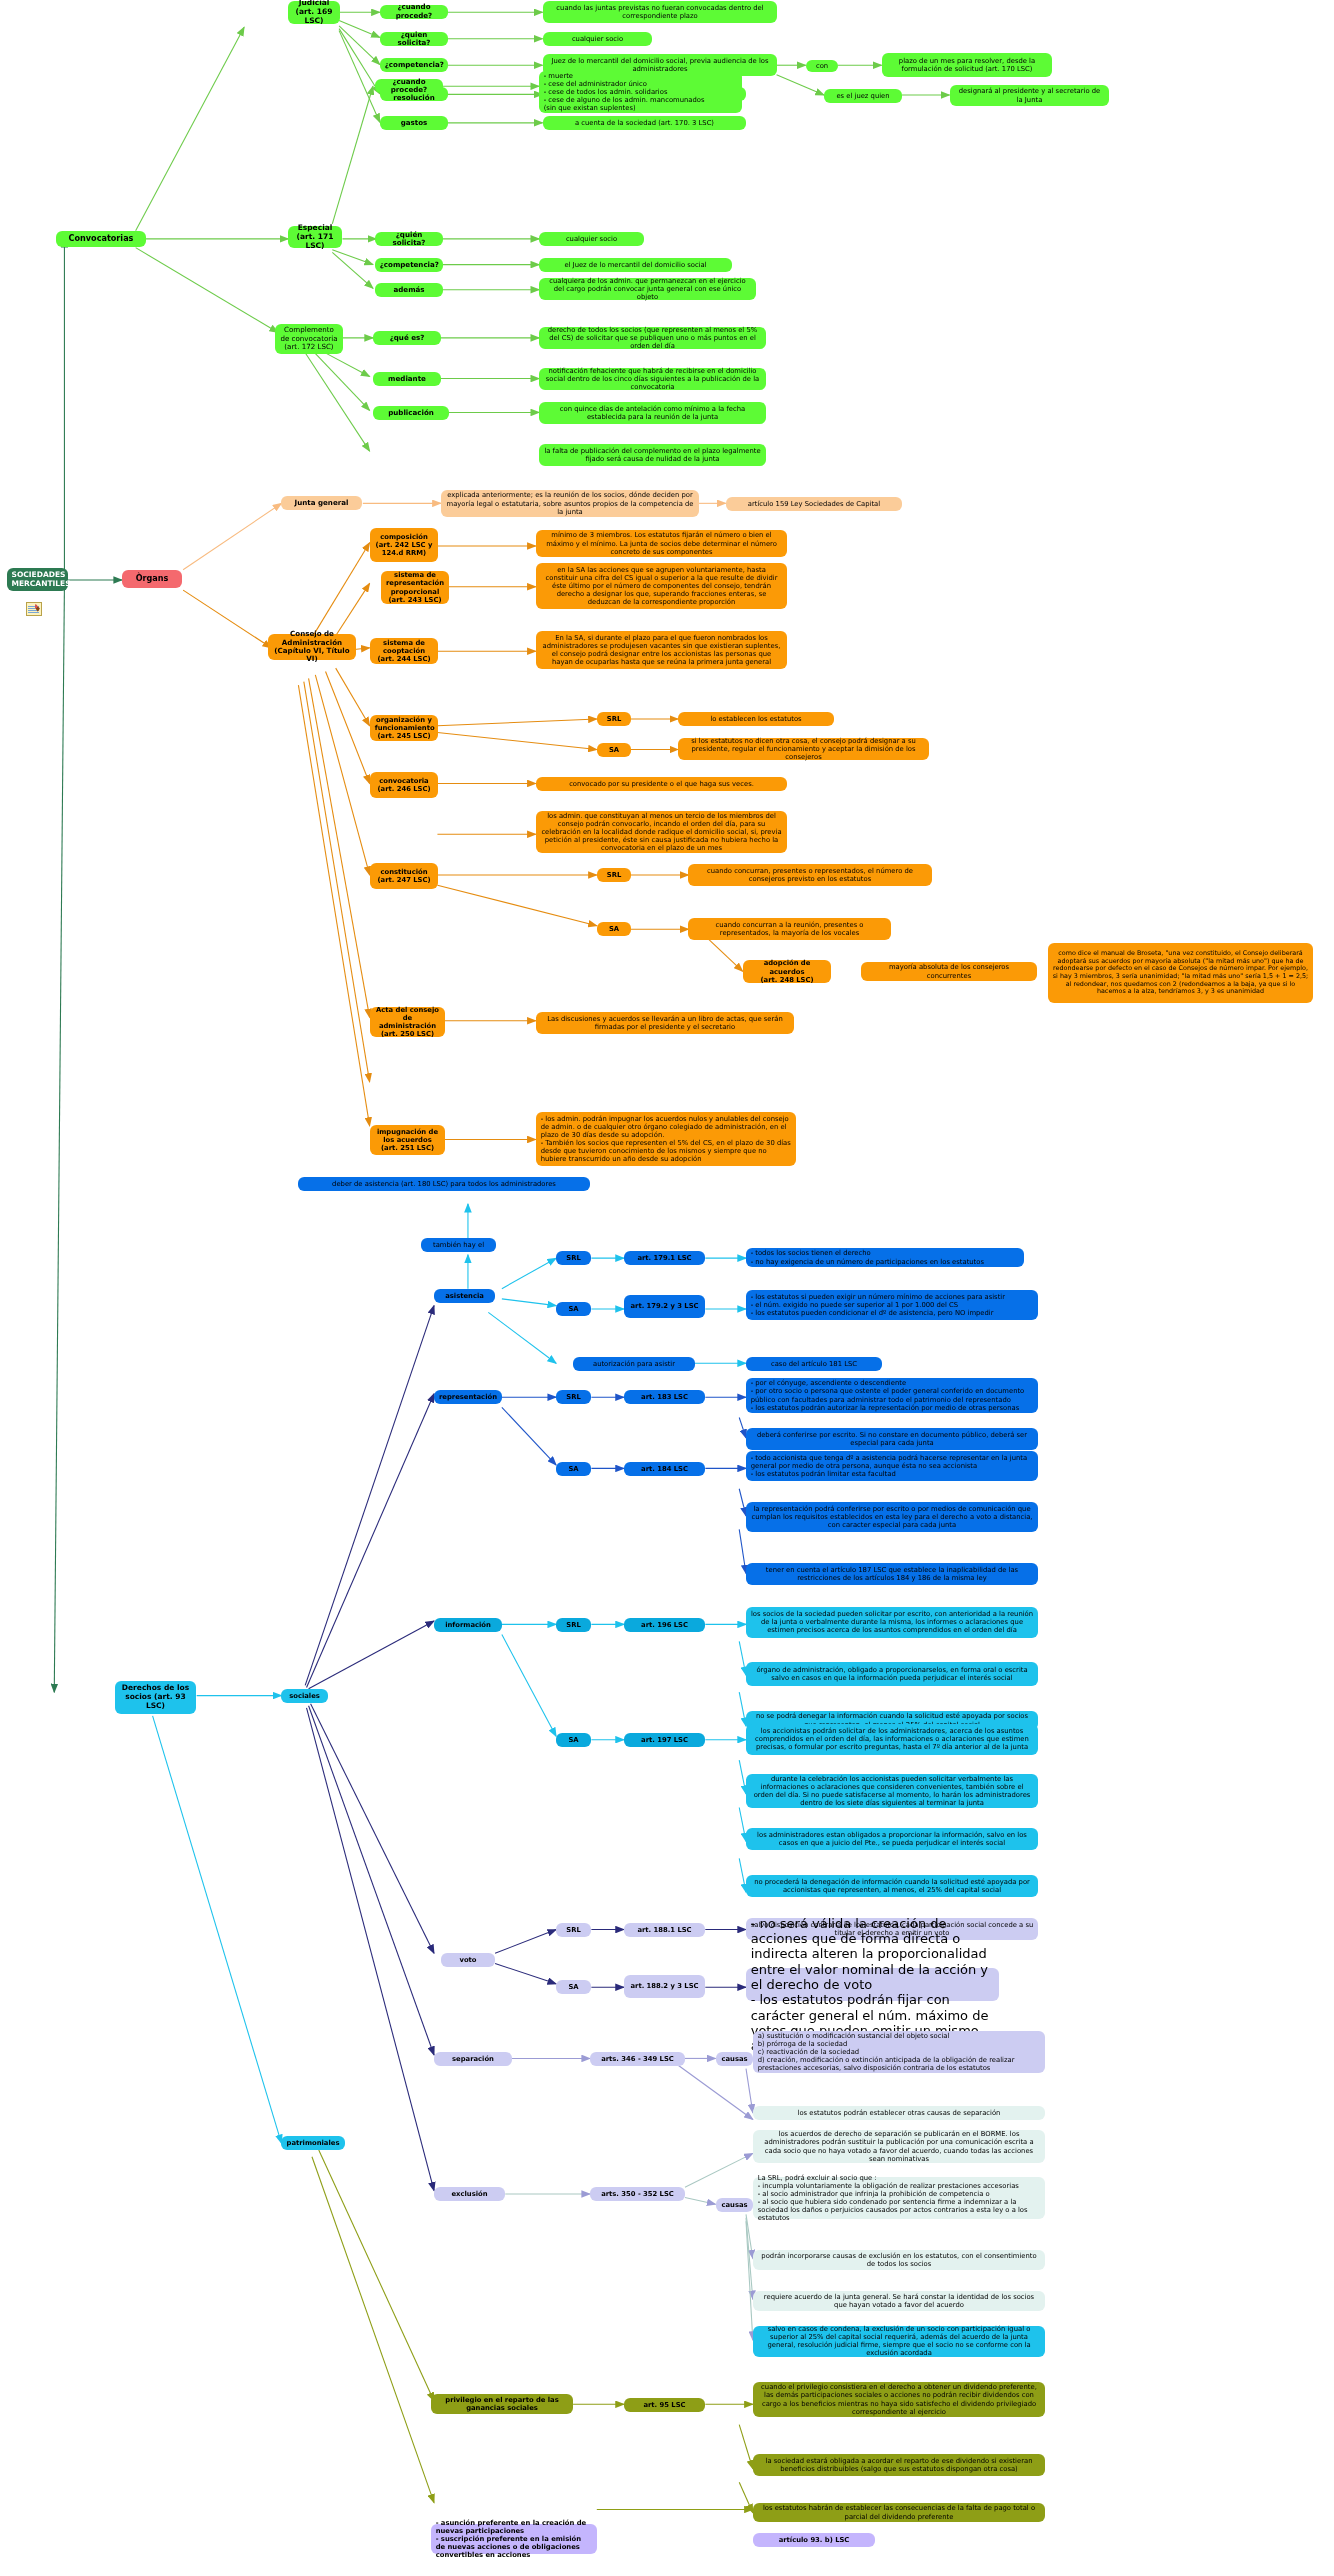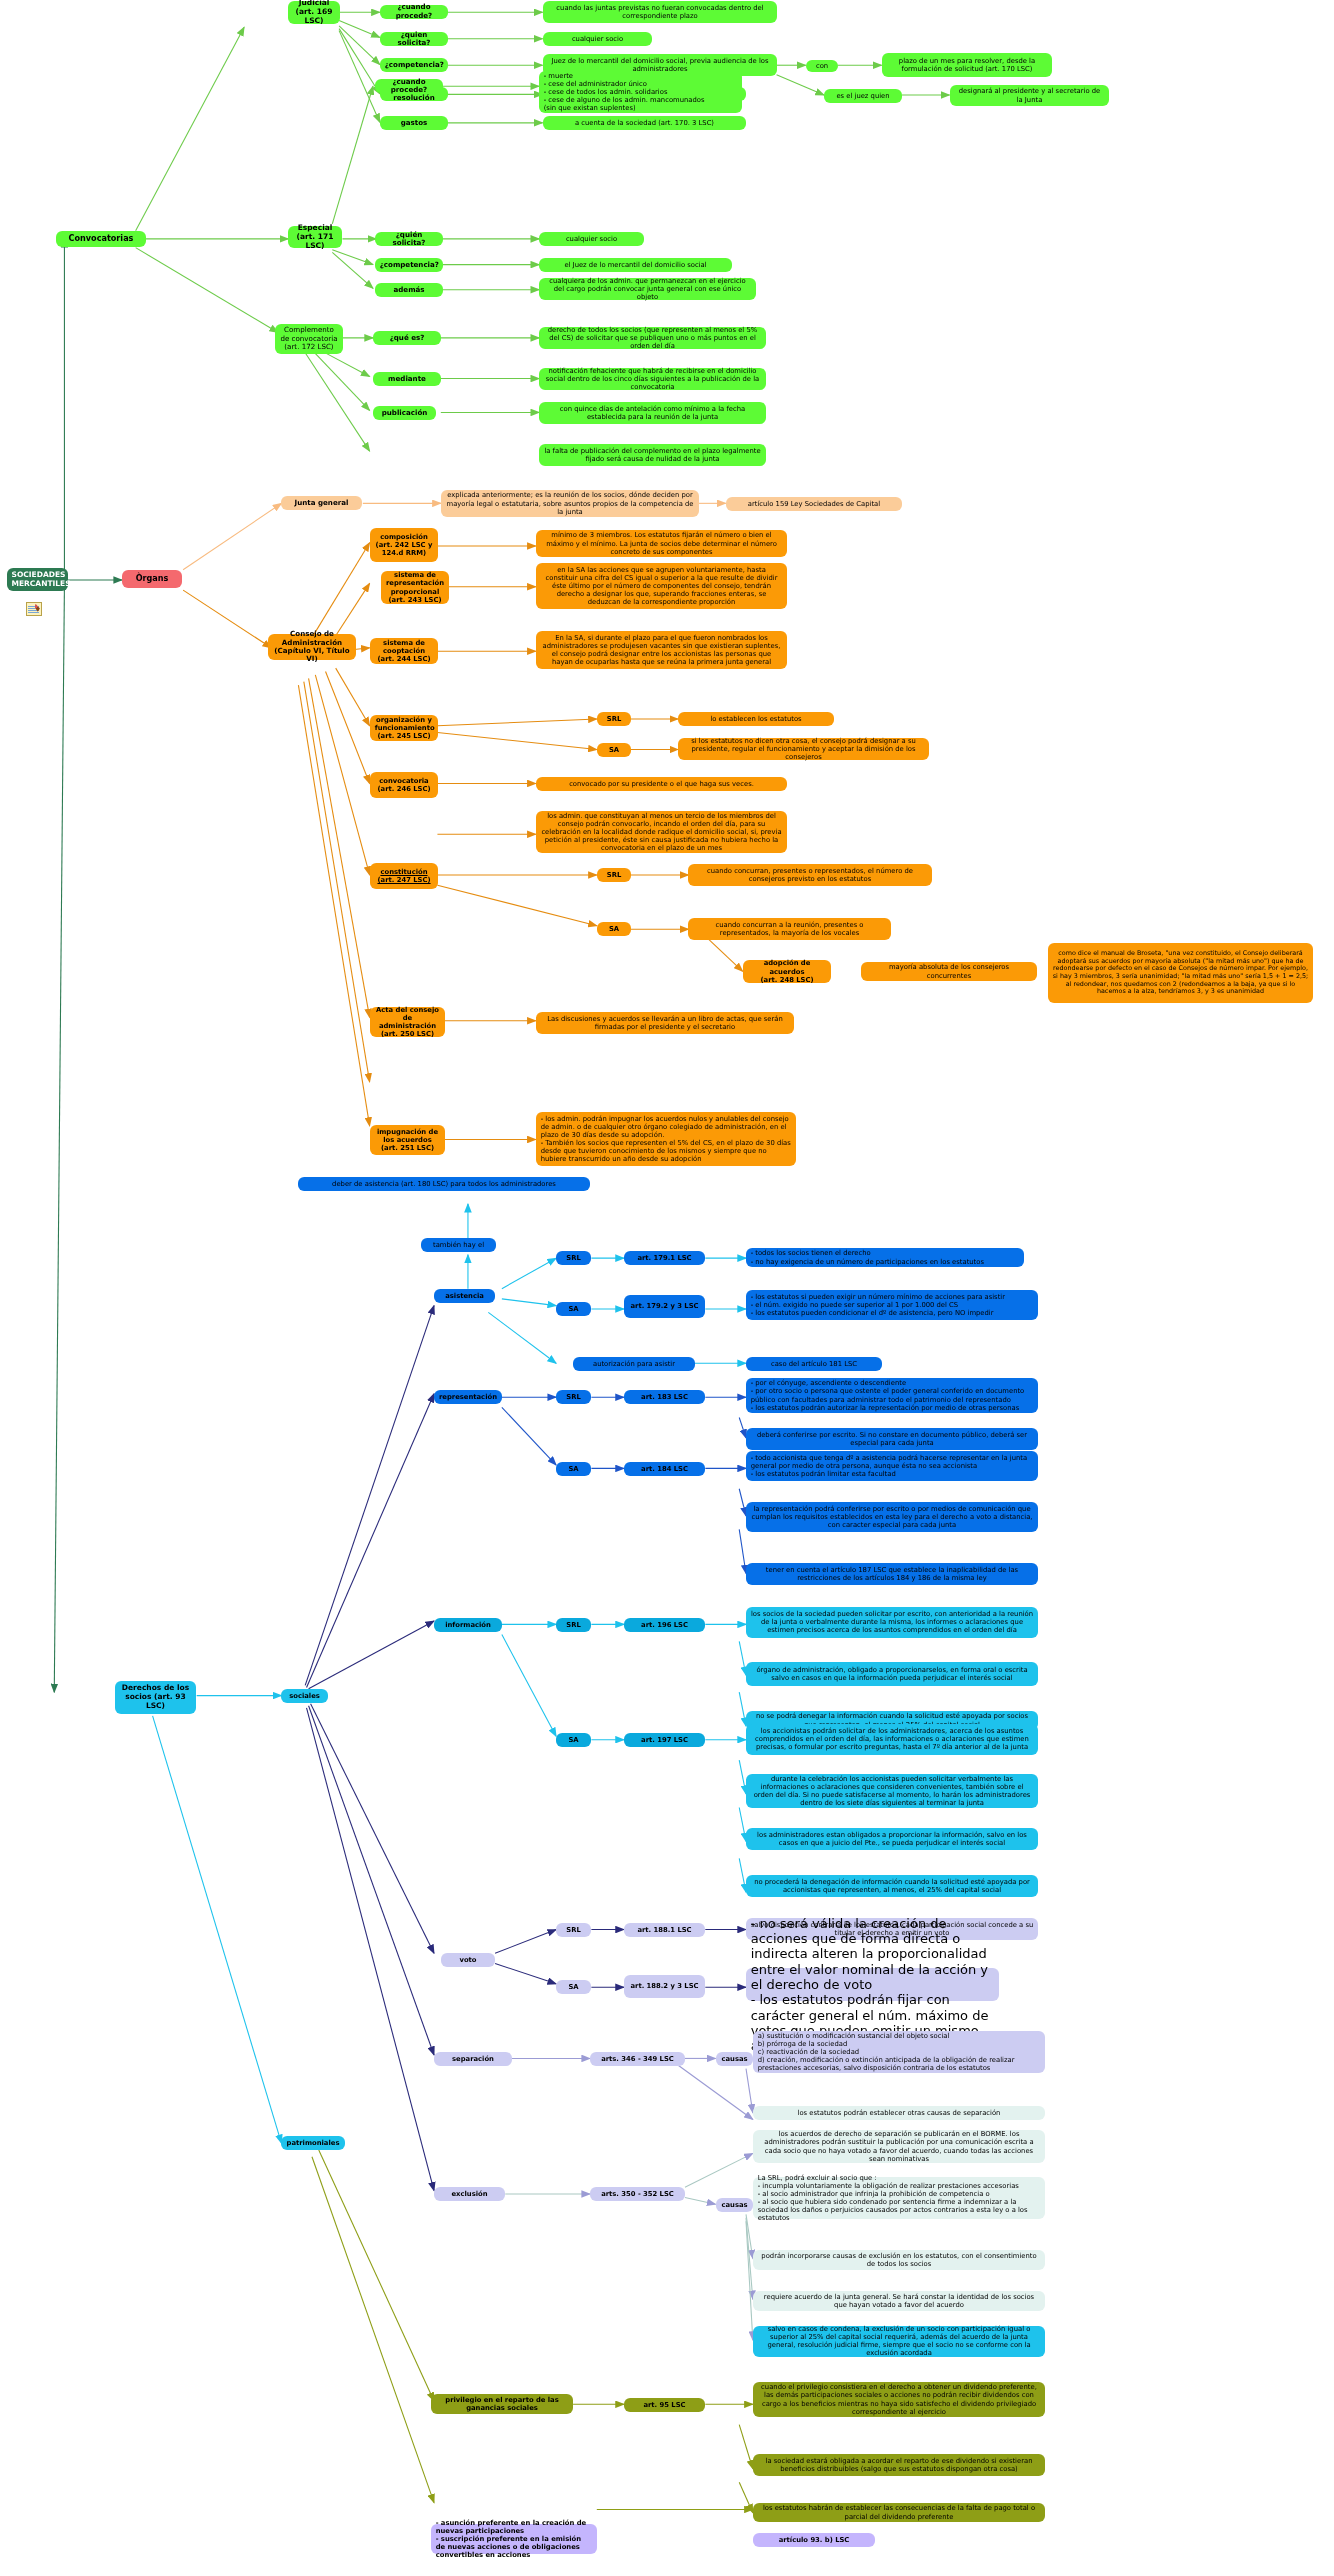--- a/index.html
+++ b/index.html
@@ -321,21 +321,21 @@
       <span>derecho de todos los socios (que representen al menos el 5% del CS) de solicitar que se publiquen uno o más puntos en el orden del día</span>
     </div>
 
   <div class="node grn-b" style="left:373px;top:372px;width:68px;height:14.2px;font-size:7.1px;">
       <span>mediante</span>
     </div>
   <div class="node grn" style="left:539px;top:368px;width:227px;height:22.4px;font-size:6.8px;">
       <span>notificación fehaciente que habrá de recibirse en el domicilio social dentro de los cinco días siguientes a la publicación de la convocatoria</span>
     </div>
 
-  <div class="node grn-b" style="left:373px;top:406px;width:63px;height:14.2px;font-size:7.1px;">
+  <div class="node grn-b" style="left:373px;top:406px;width:76px;height:14.2px;font-size:7.1px;">
       <span>publicación</span>
     </div>
   <div class="node grn" style="left:539px;top:402px;width:227px;height:22.4px;font-size:6.8px;">
       <span>con quince días de antelación como mínimo a la fecha establecida para la reunión de la junta</span>
     </div>
 
   <div class="node grn" style="left:539px;top:444px;width:227px;height:22.4px;font-size:6.8px;">
       <span>la falta de publicación del complemento en el plazo legalmente fijado será causa de nulidad de la junta</span>
     </div>
 
@@ -391,21 +391,21 @@
 
   <div class="node org" style="left:370px;top:772px;width:68px;height:26px;font-size:6.8px;white-space:pre-line;"><span>convocatoria
 (art. 246 LSC)</span></div>
   <div class="node org-l" style="left:536px;top:777px;width:251px;height:13.6px;font-size:6.8px;">
       <span>convocado por su presidente o el que haga sus veces.</span>
     </div>
   <div class="node org-l" style="left:536px;top:811px;width:251px;height:42px;font-size:6.8px;">
       <span>los admin. que constituyan al menos un tercio de los miembros del consejo podrán convocarlo, incando el orden del día, para su celebración en la localidad donde radique el domicilio social, si, previa petición al presidente, éste sin causa justificada no hubiera hecho la convocatoria en el plazo de un mes</span>
     </div>
 
-  <div class="node org" style="left:370px;top:863px;width:68px;height:26px;font-size:6.8px;white-space:pre-line;text-decoration:underline;"><span>constitución
+  <div class="node org" style="left:370px;top:863px;width:68px;height:26px;font-size:6.8px;white-space:pre-line;"><span>constitución
 (art. 247 LSC)</span></div>
   <div class="node org" style="left:597px;top:868px;width:34px;height:13.6px;font-size:6.8px;">
       <span>SRL</span>
     </div>
   <div class="node org-l" style="left:688px;top:864px;width:244px;height:22px;font-size:6.8px;">
       <span>cuando concurran, presentes o representados, el número de consejeros previsto en los estatutos</span>
     </div>
   <div class="node org" style="left:597px;top:922px;width:34px;height:13.6px;font-size:6.8px;">
       <span>SA</span>
     </div>

